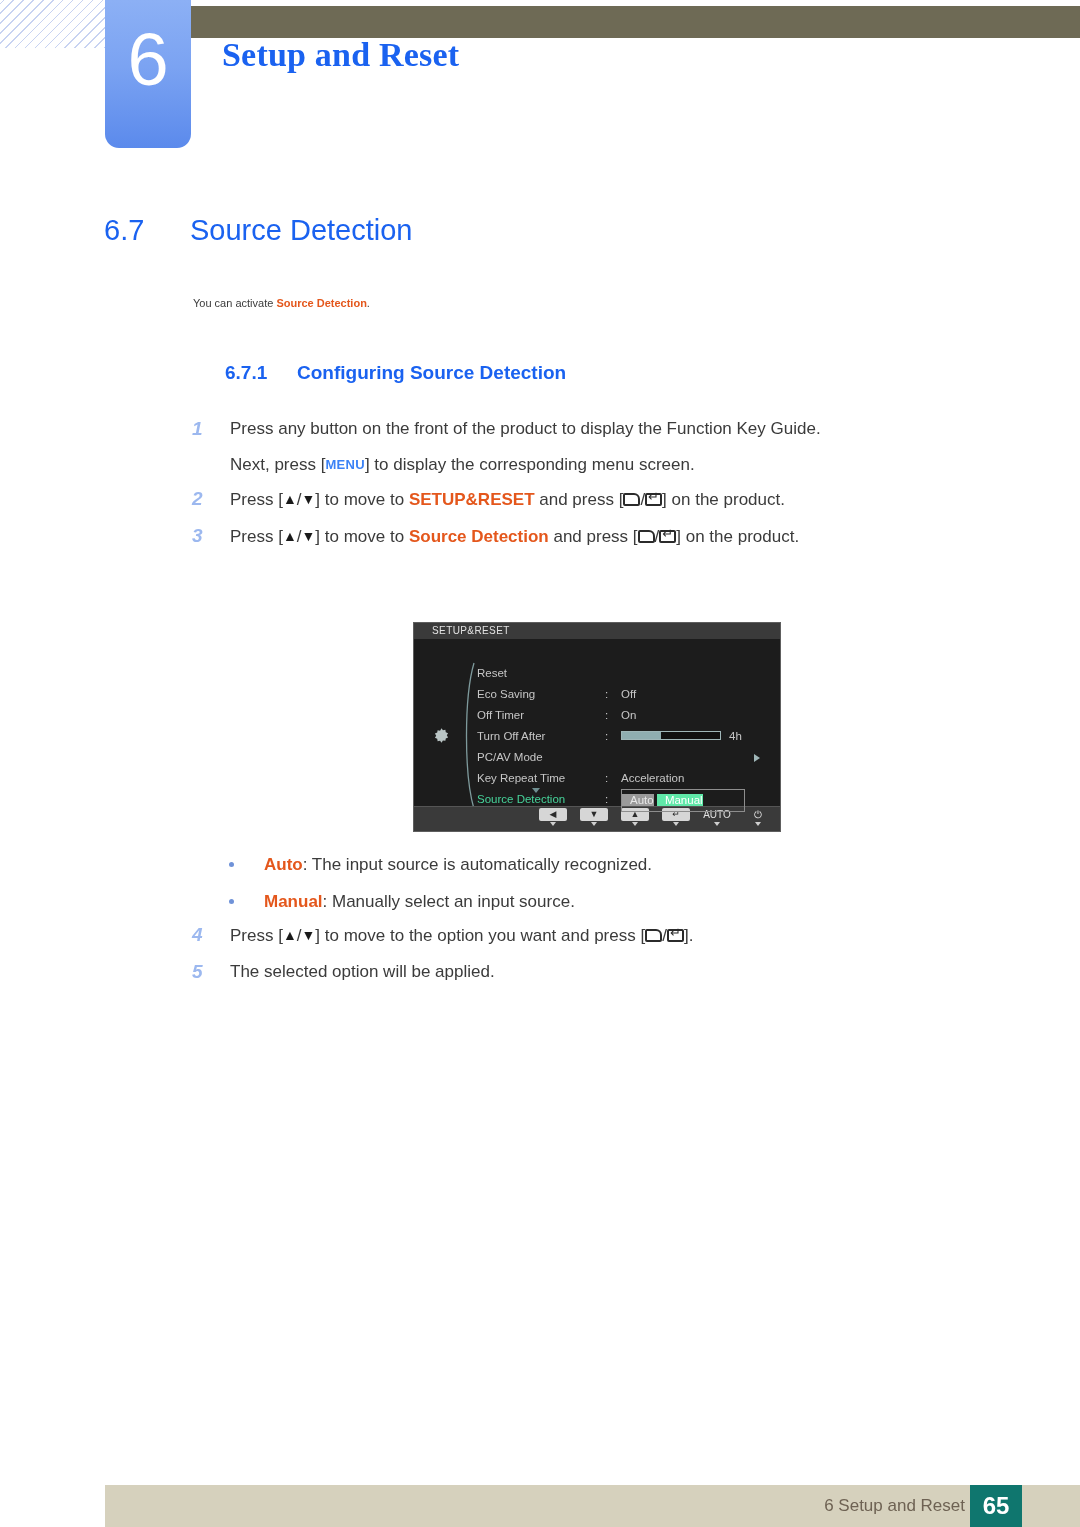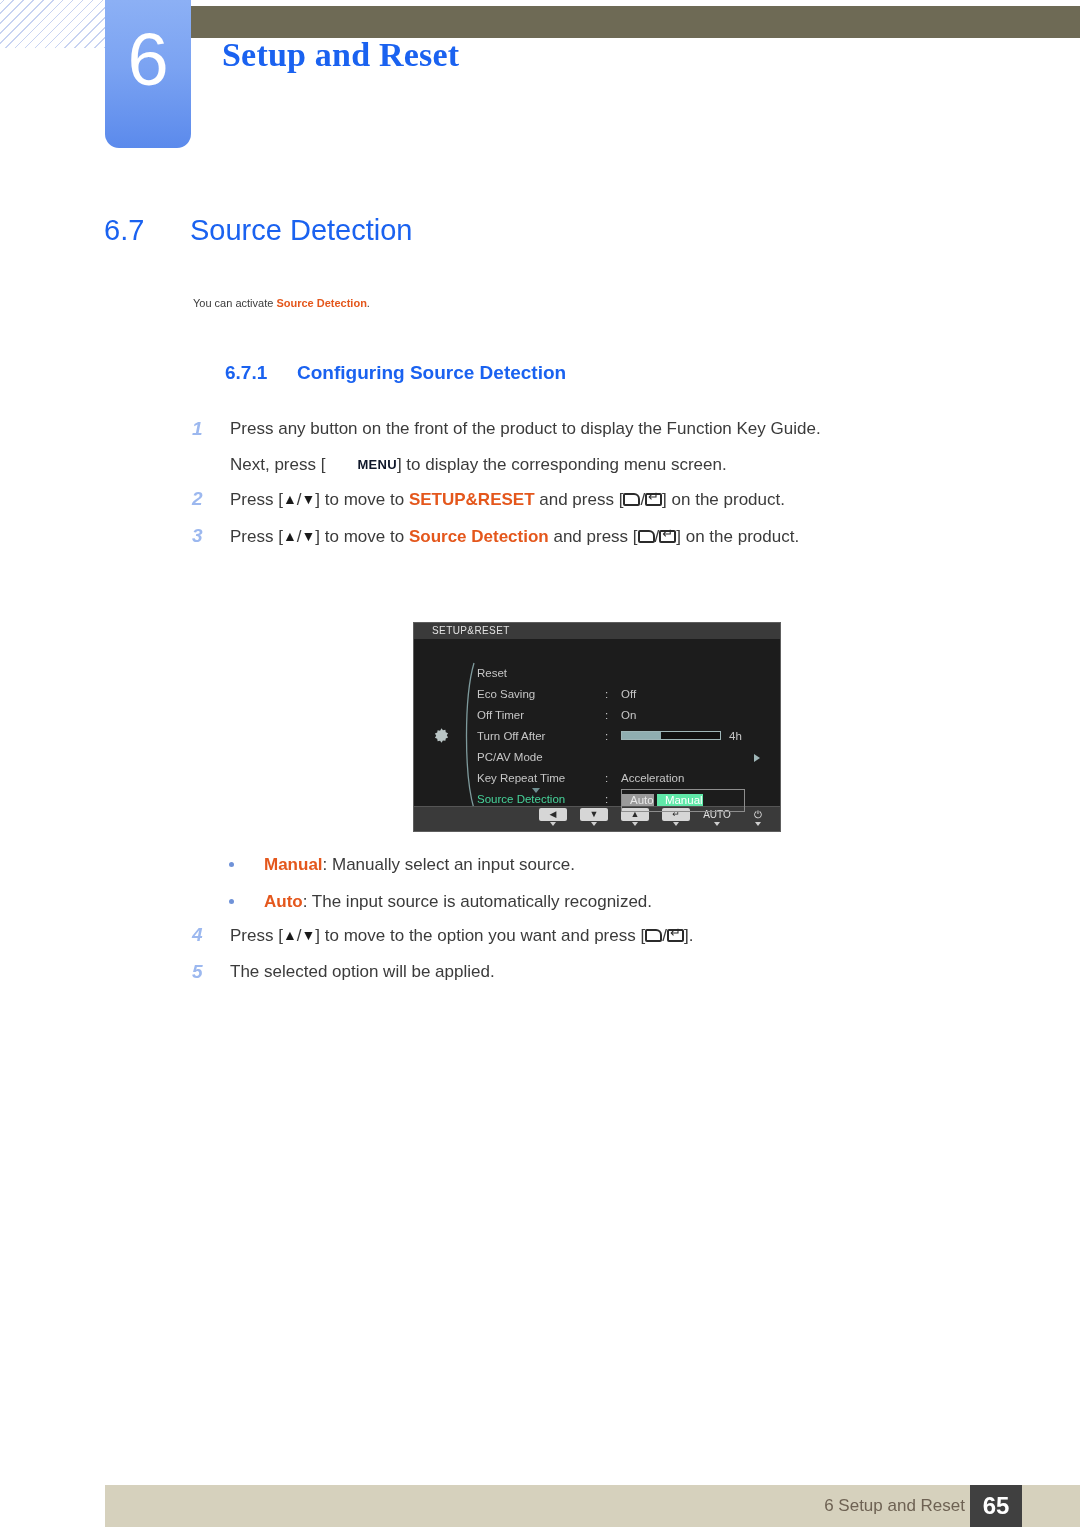--- a/index.html
+++ b/index.html
@@ -112,24 +112,23 @@
     padding-left: 40px;
     line-height: 34px;
     white-space: nowrap;
   }
 
   
   .kmenu {
     display: inline-block;
     font-size: 13px;
     font-weight: bold;
-    color: #0f172a;
+    color: #3b82f6;
     letter-spacing: .3px;
     vertical-align: 1px;
-    padding-left: 32px;
   }
   .karrow { display:inline-block; font-size: 14px; vertical-align: 1px; color:#1a1a1a;}
   .kenter {
     display: inline-block;
     width: 17px; height: 13px;
     border: 2px solid #2b2b2b;
     border-radius: 2px;
     position: relative;
     vertical-align: -1px;
     box-sizing: border-box;
@@ -315,21 +314,21 @@
   .foot-text {
     position: absolute;
     right: 115px; bottom: 11px;
     font-size: 17px;
     color: #6e6253;
   }
   .foot-page {
     position: absolute;
     right: 58px; bottom: 0;
     width: 52px; height: 42px;
-    background: #404040;
+    background: #0f766e;
     color: #ffffff;
     font-size: 24px;
     font-weight: bold;
     display: flex;
     align-items: center;
     justify-content: center;
   }
 </style>
 </head>
 <body>
@@ -457,24 +456,24 @@
       <div class="obtn noshape">
         <div class="cap">⏻</div>
         <div class="dn"></div>
       </div>
     </div>
   </div>
 </div>
 
 <div class="bullets">
   <div class="bullet">
+    <span class="hl">Auto</span><span>: The input source is automatically recognized.</span>
+  </div>
+  <div class="bullet">
     <span class="hl">Manual</span><span>: Manually select an input source.</span>
-  </div>
-  <div class="bullet">
-    <span class="hl">Auto</span><span>: The input source is automatically recognized.</span>
   </div>
 </div>
 
 <div class="steps2">
   <div class="step">
     <span class="n">4</span>
     <span>Press [</span><span class="karrow">▲</span><span>/</span><span class="karrow">▼</span><span>] to move to the option you want and press [</span><span class="kenter plain"></span><span>/</span><span class="kenter ret"></span><span>].</span>
   </div>
 
   <div class="step">

